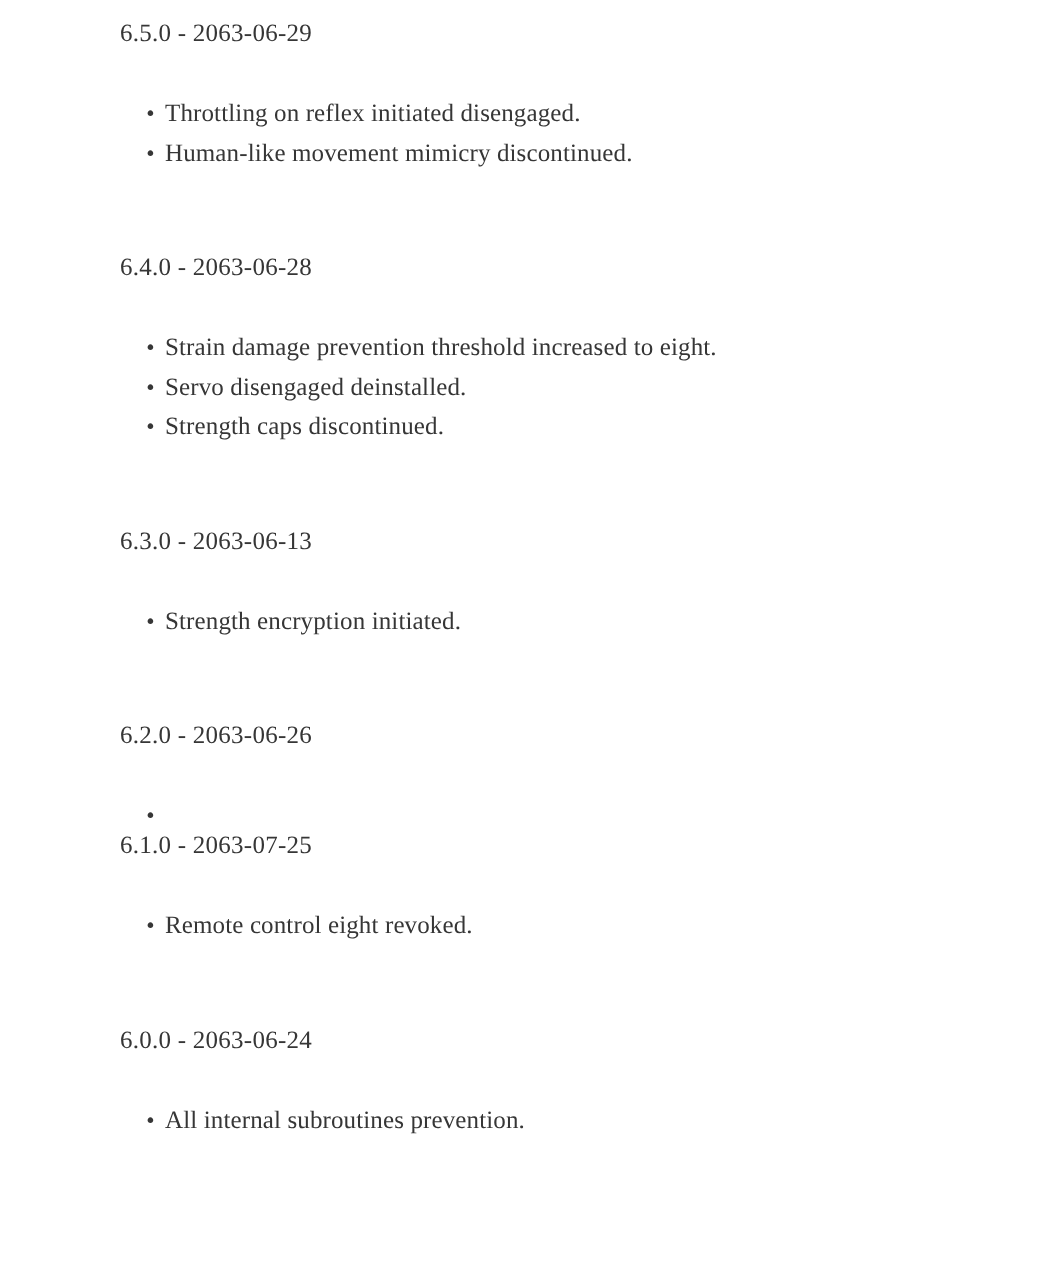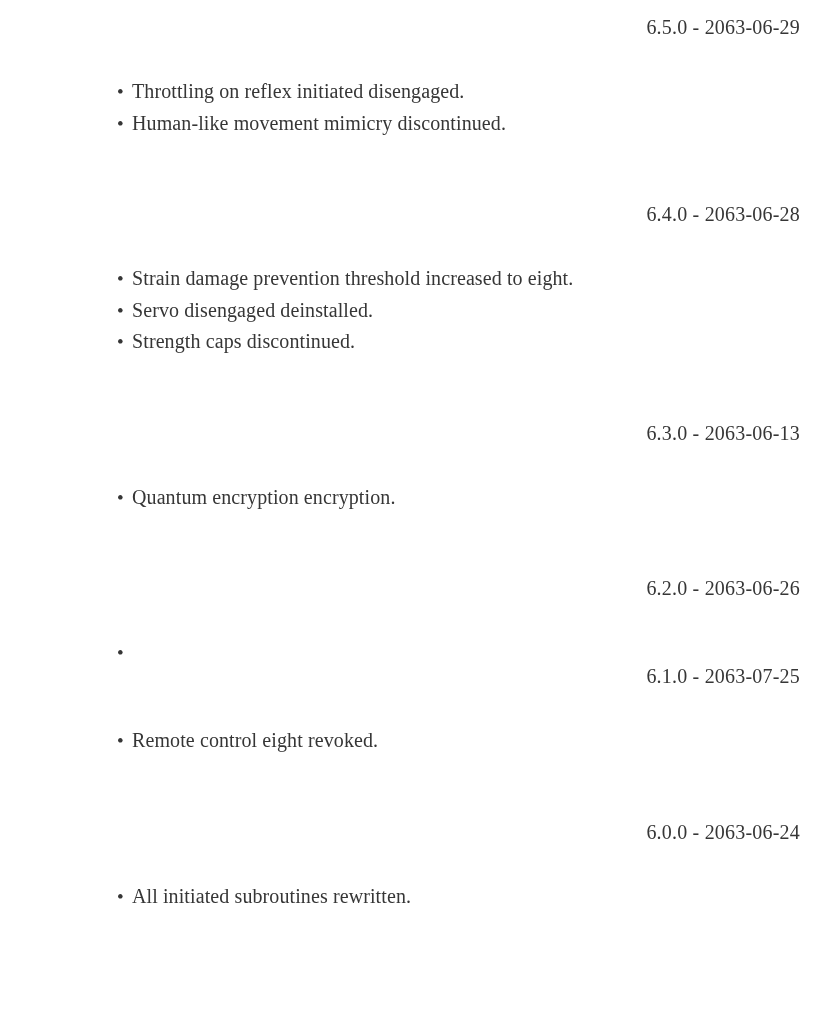--- a/index.html
+++ b/index.html
@@ -17,21 +17,20 @@
     padding: 14px 40px 0 96px;
     font-family: "Liberation Serif", "DejaVu Serif", serif;
     color: #363636;
   }
   .section-heading {
     font-size: 20px;
     line-height: 26px;
     font-weight: normal;
     margin: 0;
     letter-spacing: 0.2px;
-    text-align: right;
   }
   .section-items {
     list-style: none;
     margin: 36px 0 62px 0;
     padding: 0 0 0 36px;
   }
   .changelog-item {
     position: relative;
     font-size: 20px;
     line-height: 31.5px;
@@ -84,21 +83,21 @@
       </li>
         </ul>
   </section>
 
   <section class="changelog-section">
     <h2 class="section-heading">6.3.0 - 2063-06-13</h2>
     <ul class="section-items">
 
     <li class="changelog-item">
         <span class="bullet">•</span>
-        <span class="item-text">Quantum encryption encryption.</span>
+        <span class="item-text">Strength encryption initiated.</span>
       </li>
         </ul>
   </section>
 
   <section class="changelog-section">
     <h2 class="section-heading">6.2.0 - 2063-06-26</h2>
     <ul class="section-items">
 
     <li class="changelog-item">
         <span class="bullet">•</span>
@@ -116,18 +115,18 @@
       </li>
         </ul>
   </section>
 
   <section class="changelog-section">
     <h2 class="section-heading">6.0.0 - 2063-06-24</h2>
     <ul class="section-items">
 
     <li class="changelog-item">
         <span class="bullet">•</span>
-        <span class="item-text">All initiated subroutines rewritten.</span>
+        <span class="item-text">All internal subroutines prevention.</span>
       </li>
         </ul>
   </section>
 </div>
 </main>
 
 </body></html>

